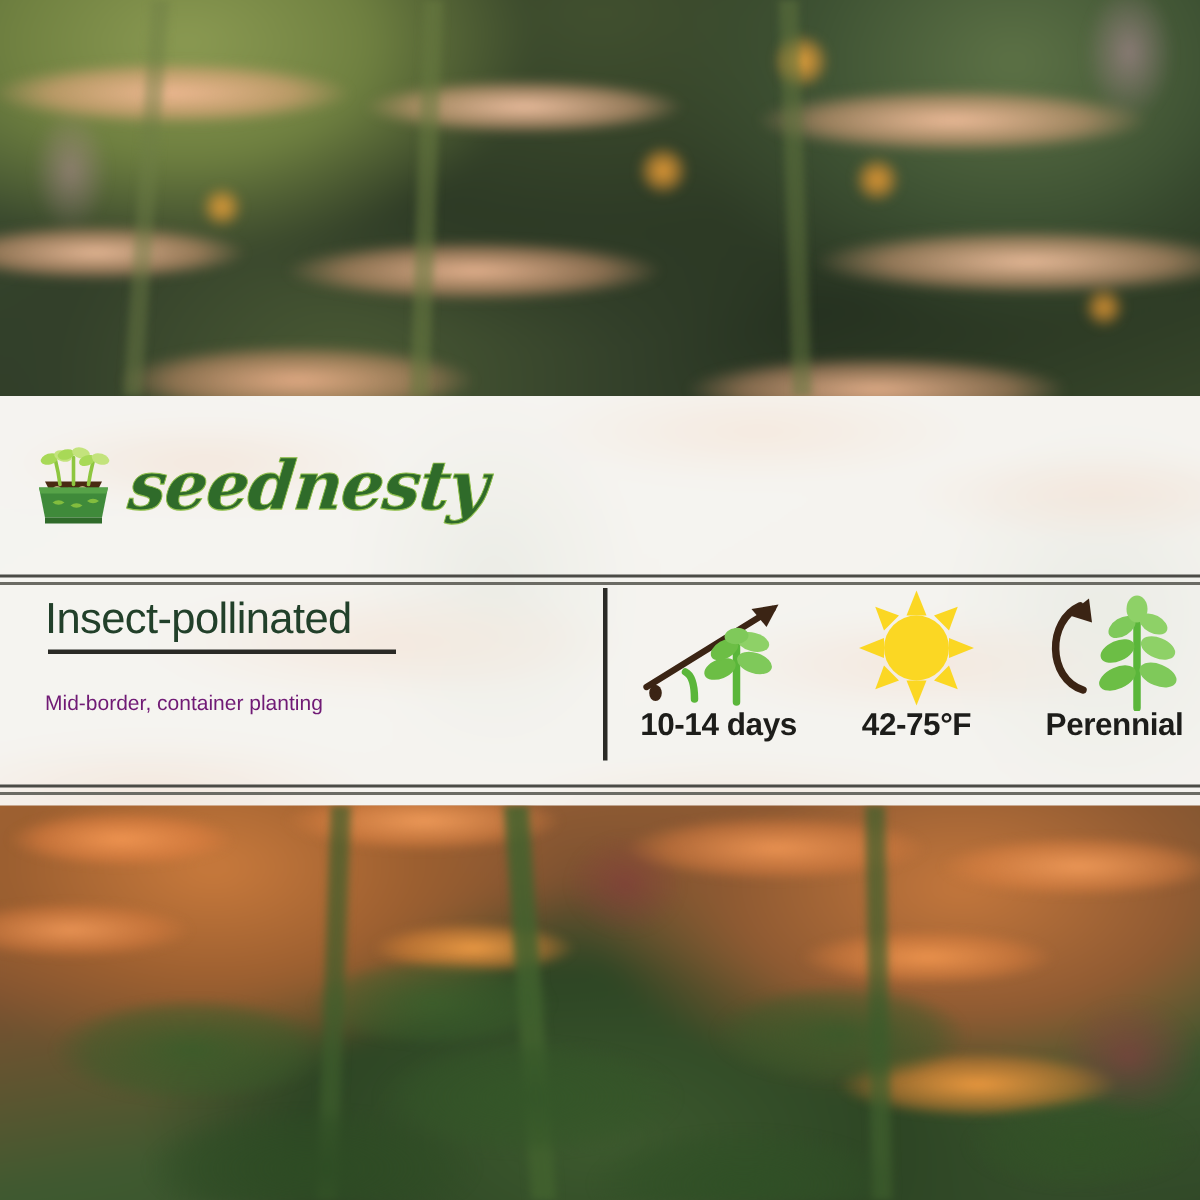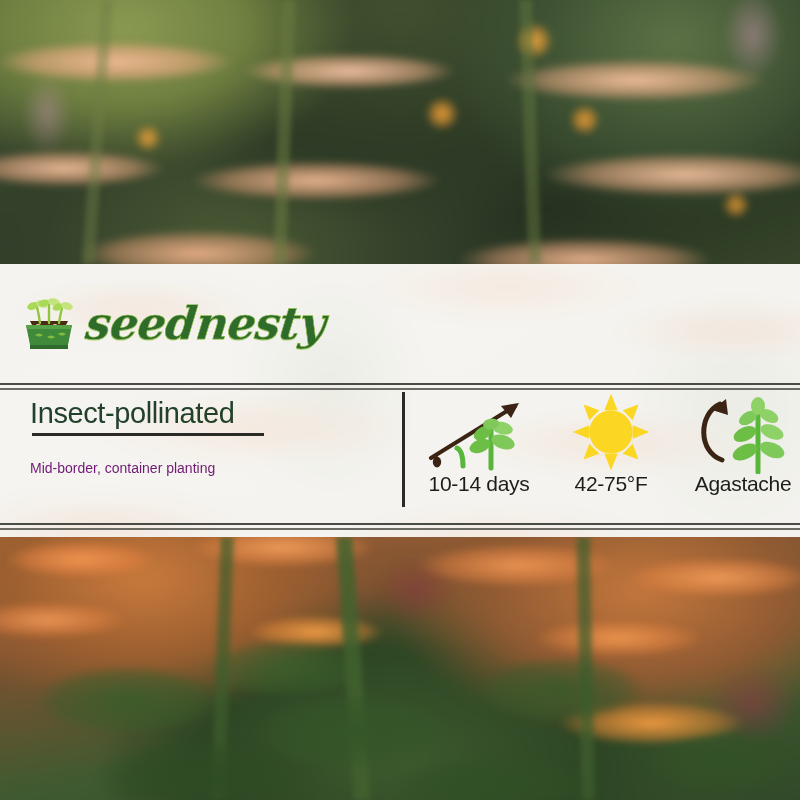--- a/index.html
+++ b/index.html
@@ -220,20 +220,21 @@
   }
 
   .icons {
     flex: 1;
     display: flex; align-items: flex-start; justify-content: space-around;
     padding: 0 8px;
   }
   .icon-cell {
     display: flex; flex-direction: column; align-items: center;
     width: 132px;
+    font-weight: bold;
   }
   .icon-art { height: 84px; display: flex; align-items: center; justify-content: center; }
   .icon-label {
     font-size: 21px;
     color: #1d1d1a;
     letter-spacing: -0.3px;
     white-space: nowrap;
     margin-top: -2px;
   }
 </style>
@@ -359,21 +360,21 @@
 
               <ellipse cx="57" cy="62" rx="13" ry="7.2" fill="#6cbe45" transform="rotate(-24 57 62)"></ellipse>
               <ellipse cx="84" cy="60" rx="13" ry="7.2" fill="#7fc95a" transform="rotate(22 84 60)"></ellipse>
               <ellipse cx="57" cy="44" rx="12" ry="6.8" fill="#6cbe45" transform="rotate(-24 57 44)"></ellipse>
               <ellipse cx="84" cy="42" rx="12" ry="6.8" fill="#8ed167" transform="rotate(22 84 42)"></ellipse>
               <ellipse cx="60" cy="28" rx="10" ry="6" fill="#7fc95a" transform="rotate(-32 60 28)"></ellipse>
               <ellipse cx="81" cy="26" rx="10" ry="6" fill="#8ed167" transform="rotate(28 81 26)"></ellipse>
               <ellipse cx="70" cy="16" rx="7" ry="9" fill="#8ed167"></ellipse>
             </svg>
           </div>
-          <div class="icon-label">Agastache</div>
+          <div class="icon-label">Perennial</div>
         </div>
 
       </div>
     </div>
 
     <div class="rule rule-bottom"></div>
   </div>
 
   <div class="photo photo-bottom">
     <div class="base"></div>

